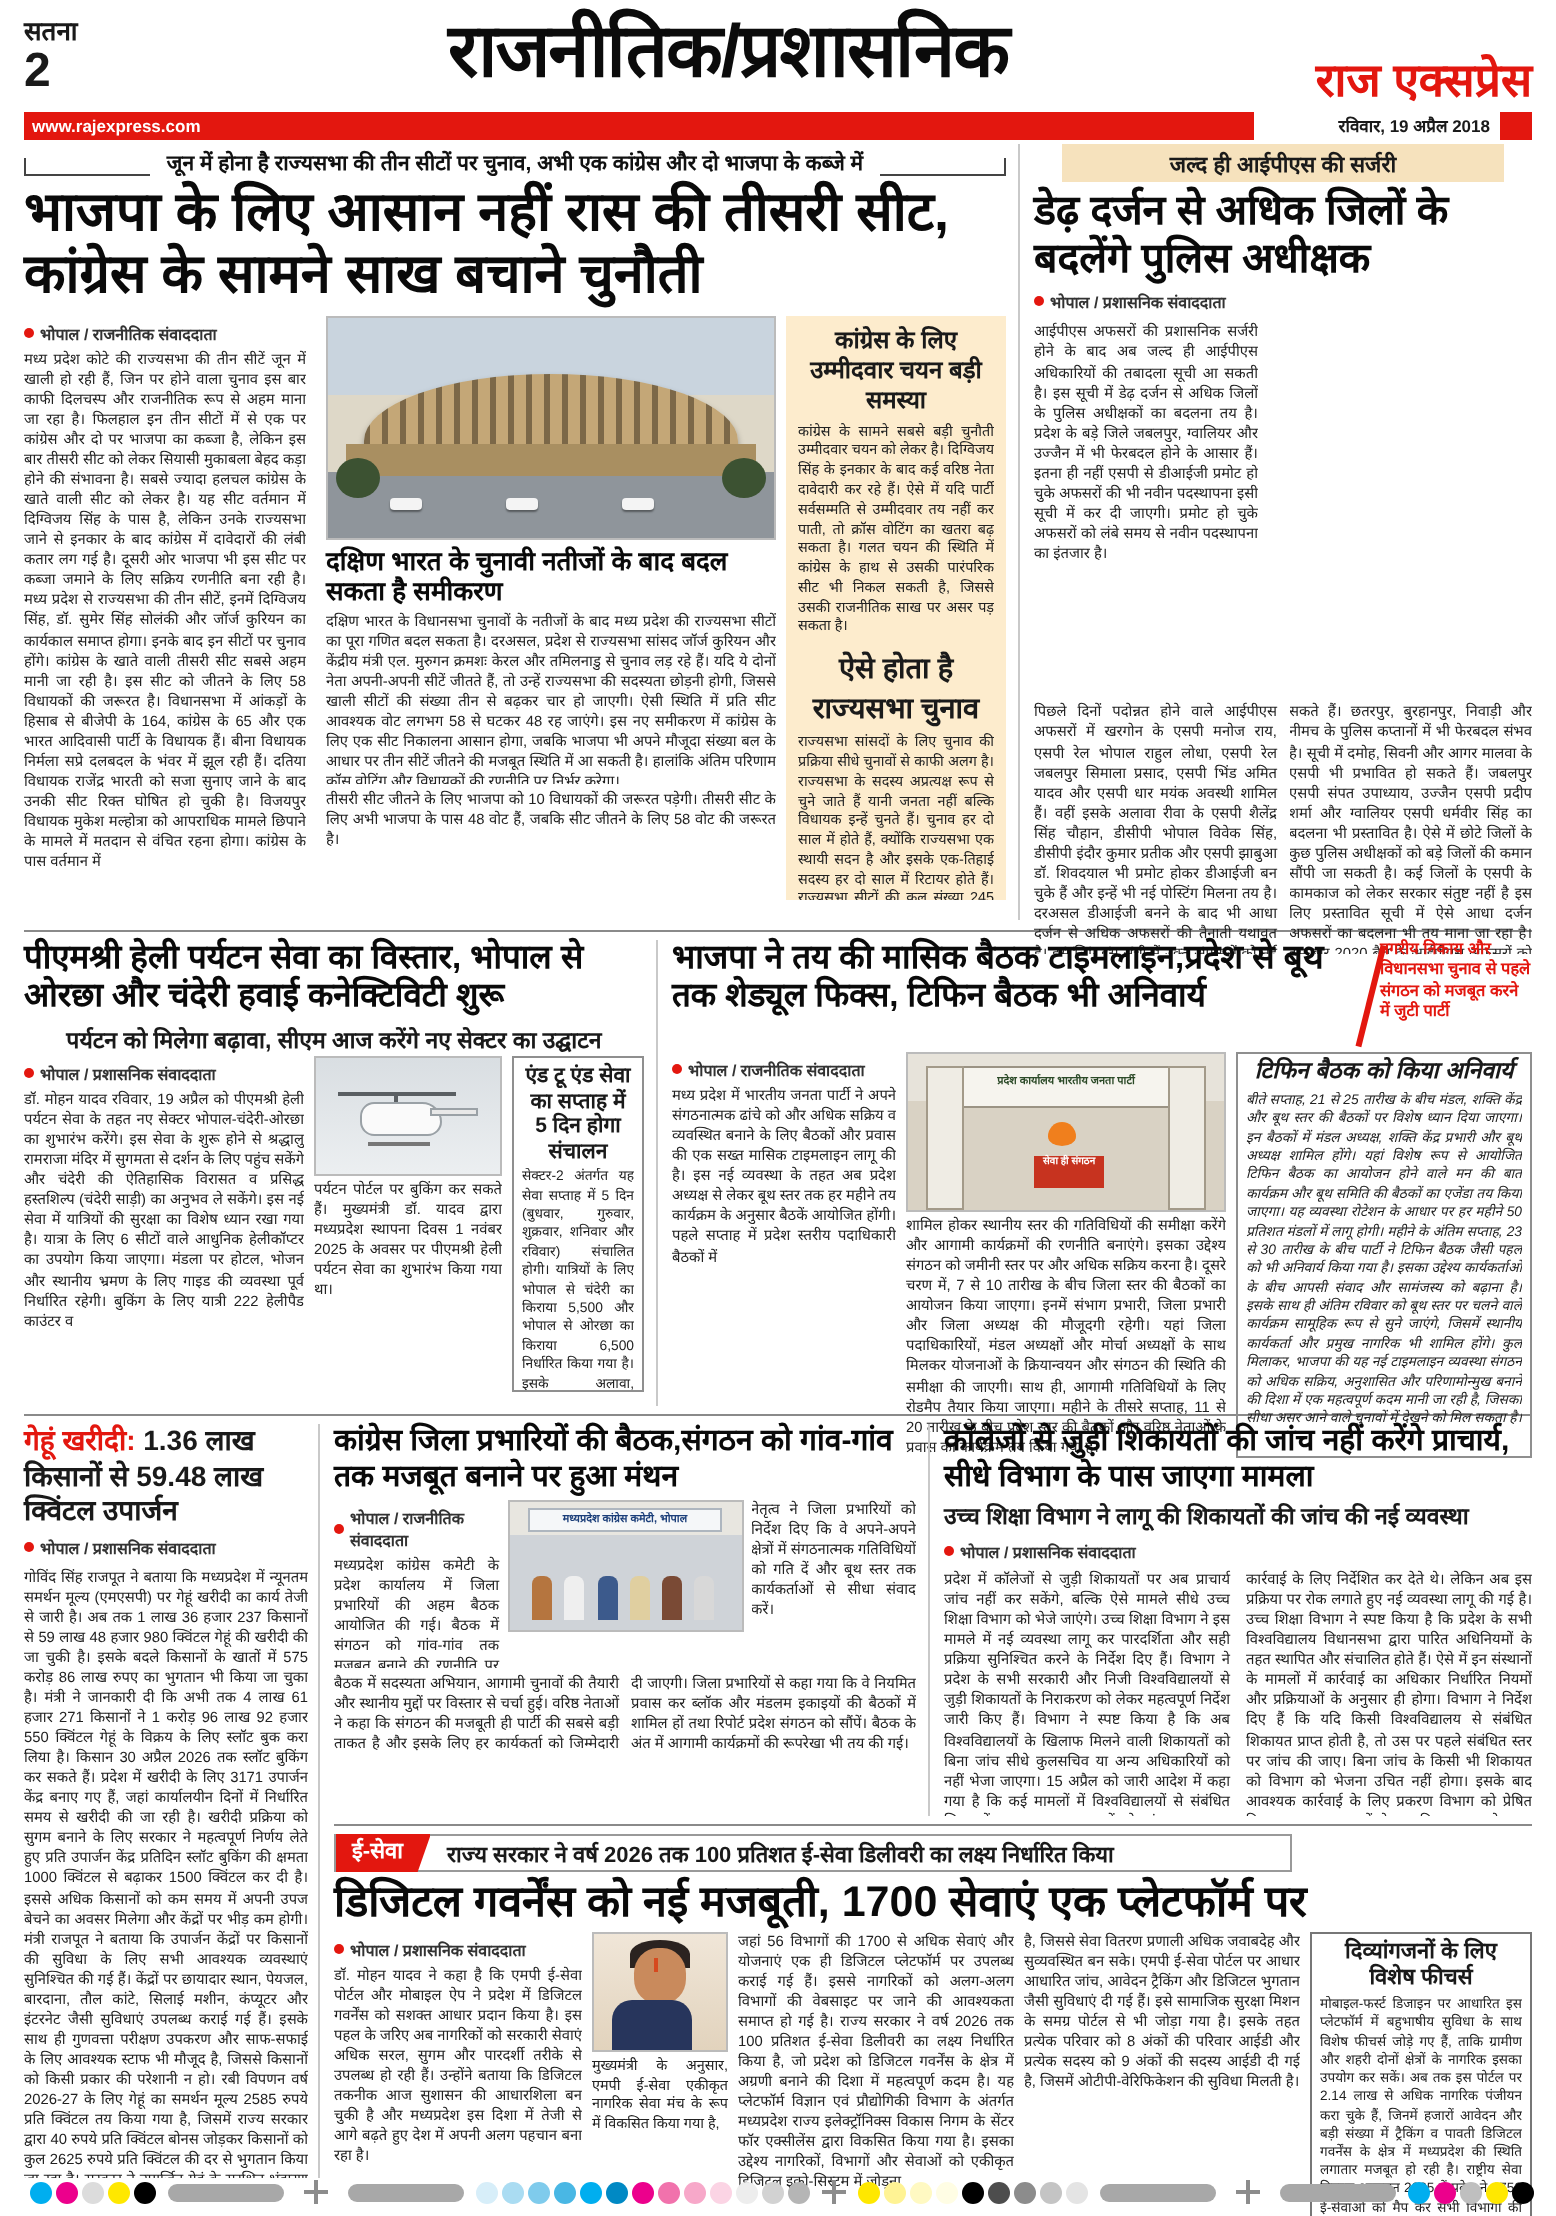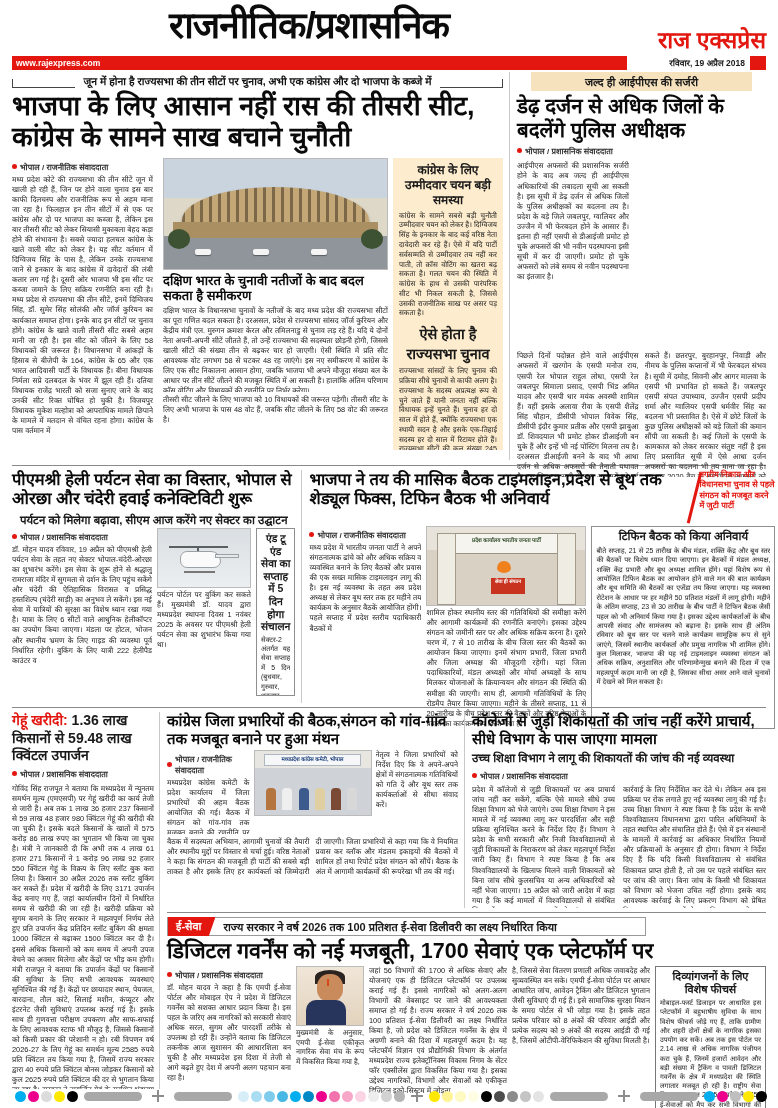--- a/index.html
+++ b/index.html
@@ -111,21 +111,21 @@
   .bjp-headrow { display:flex; gap:4px;}
   .bjp-headrow .mid-headline { flex:1;}
   .bjp-note { width:82px; display:flex; gap:3px;}
   .red-slash { width:3px; height:52px; background:var(--accent); transform:rotate(14deg); margin-top:2px; flex:none;}
   .bjp-note-text { font-size:8.2px; font-weight:700; color:var(--accent); line-height:1.25;}
   .bjp-row { display:flex; gap:5px; flex:1; margin-top:2px;}
   .bjp-colA { width:112px; display:flex; flex-direction:column;}
   .bjp-colA .bt { flex:1;}
   .bjp-mid { width:160px; display:flex; flex-direction:column; gap:2px;}
   .bjp-mid .bt { flex:1;}
-  .bjp-box { width:184px; flex:none;}
+  .bjp-box { width:148px; flex:none;font-style:italic;}
   .bjp-box .sidebox-title { font-size:11.5px;}
 
   
   .lower-region { display:flex; margin:4px 12px 0; border-top:1.5px solid #8a8a8a; padding-top:4px; height:382px;}
   .wheat-wrap { width:148px; padding-right:5px; border-right:1px solid #c9c9c9; display:flex; flex-direction:column;}
   .wheat-headline { font-size:14px; font-weight:800; line-height:1.25; }
   .wheat-headline .red { color:var(--accent); }
   .wheat-wrap .bt { flex:1; margin-top:2px;}
   .right-lower { flex:1; padding-left:7px; display:flex; flex-direction:column;}
   .lower-row { display:flex; height:196px;}
@@ -162,20 +162,24 @@
   .rm-cross { width:12px; height:12px; position:relative; display:inline-block; margin:0 5px; flex:none;}
   .rm-cross::before { content:""; position:absolute; left:5px; top:0; width:2px; height:12px; background:#8c8c8c;}
   .rm-cross::after { content:""; position:absolute; top:5px; left:0; width:12px; height:2px; background:#8c8c8c;}
 </style>
 </head>
 <body>
 
 <div class="page">
 
   <div class="masthead">
+    <div class="ed-block">
+      <div class="ed-name">सतना</div>
+      <div class="ed-page">2</div>
+    </div>
     <div class="section-title">राजनीतिक/प्रशासनिक</div>
     <div class="brand">राज एक्सप्रेस</div>
   </div>
   <div class="redbar-row">
     <div class="bar-red">www.rajexpress.com</div>
     <div class="bar-date">रविवार, 19 अप्रैल 2018</div>
     <div class="bar-sq"></div>
   </div>
 
   <div class="top-section">

